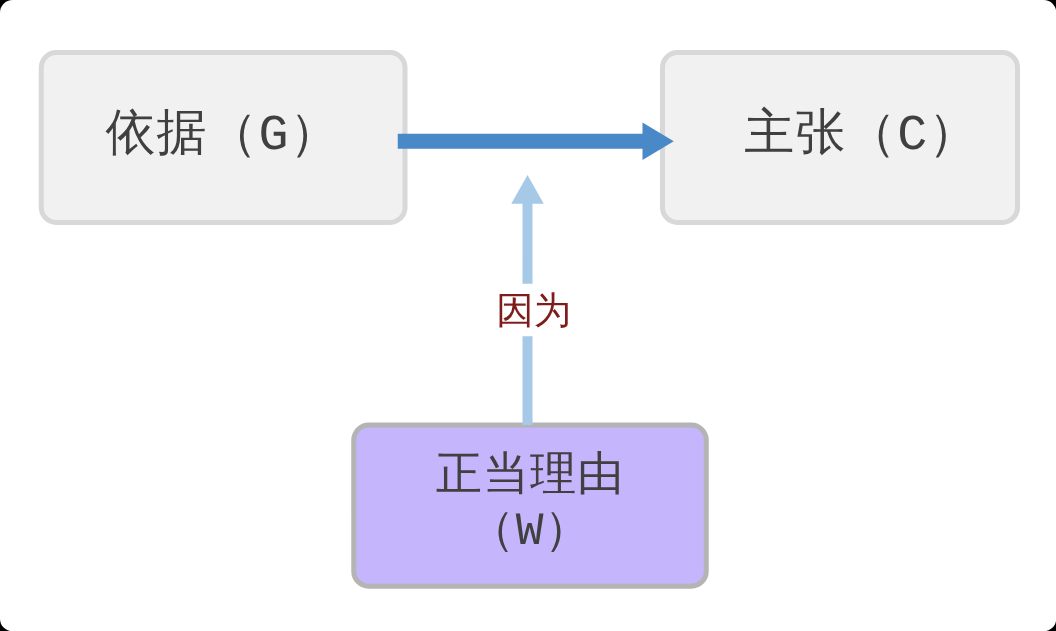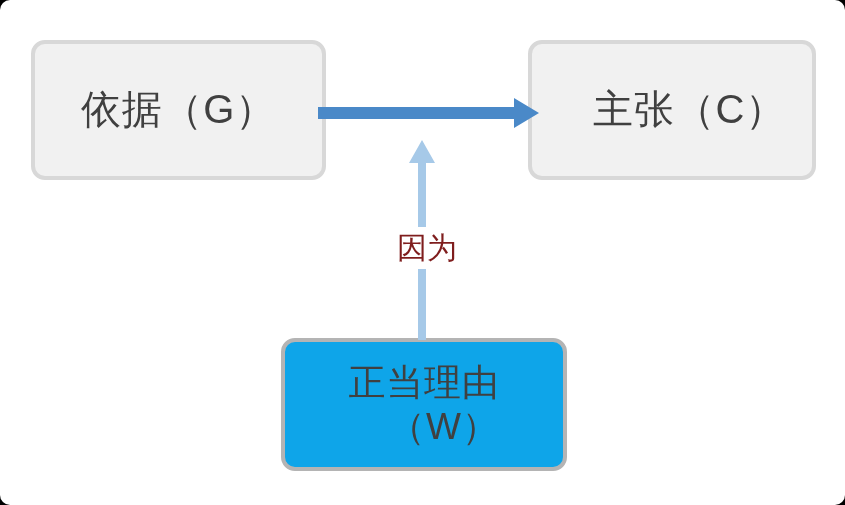--- a/index.html
+++ b/index.html
@@ -13,21 +13,21 @@
     overflow: hidden;
   }
 
   #canvas {
     position: relative;
     width: 845px;
     height: 505px;
     background: #ffffff;
     border-radius: 10px;
     overflow: hidden;
-    font-family: Liberation Sans, sans-serif;
+    font-family: Liberation Mono, monospace;
   }
 
   
   .node {
     position: absolute;
     box-sizing: border-box;
     display: flex;
     align-items: center;
     justify-content: center;
     text-align: center;
@@ -58,25 +58,24 @@
     border-radius: 14px;
     font-size: 40px;
     padding-left: 35px;
   }
 
   .node-warrant {
     left: 281px;
     top: 338px;
     width: 286px;
     height: 133px;
-    background: #0ea5e9;
+    background: #c4b5fd;
     border: 4px solid #b4b4b4;
     border-radius: 14px;
     font-size: 37px;
-    text-align: right;
   }
 
   
   .arrow-h {
     position: absolute;
     left: 318px;
     top: 96px;
     width: 222px;
     height: 34px;
   }

